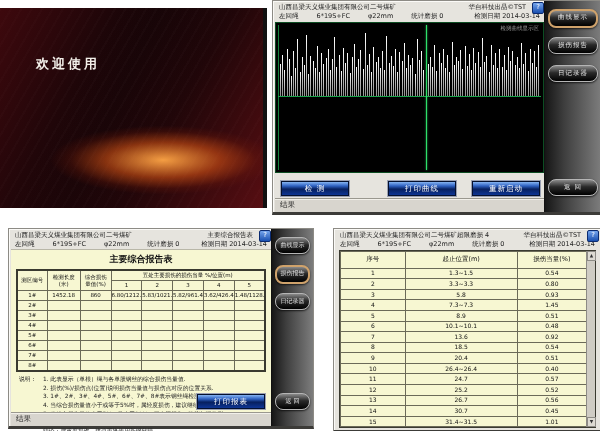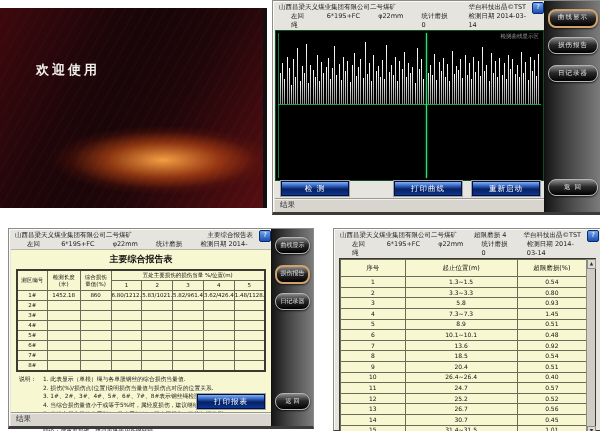--- a/index.html
+++ b/index.html
@@ -7,35 +7,35 @@
           font-family:"DejaVu Sans",sans-serif;color:#111;}
 
   
   .splash{position:absolute;left:0;top:8px;width:263px;height:200px;background-color:#0a0406;
     border-right:4px solid #111;
     background-image:
       radial-gradient(ellipse 150px 46px at 62% 76%, rgba(255,166,70,.95), rgba(224,88,22,.55) 38%, rgba(120,30,10,.25) 62%, transparent 75%),
       linear-gradient(300deg, rgba(150,22,28,.55) 0%, rgba(70,10,14,.35) 38%, transparent 68%),
       linear-gradient(115deg, rgba(96,12,18,.6) 0%, rgba(40,6,10,.25) 45%, transparent 70%),
       repeating-linear-gradient(120deg, rgba(255,255,255,.025) 0 2px, transparent 2px 9px);}
-  .splash-welcome{position:absolute;left:36px;top:53px;font-size:13px;font-weight:bold;
+  .splash-welcome{position:absolute;left:36px;top:47px;font-size:13px;font-weight:bold;
     color:#f2efe9;letter-spacing:3px;}
   .splash-title{position:absolute;left:36px;top:70px;font-size:10.5px;font-weight:bold;color:#efece6;}
   .enter-btn{position:absolute;right:26px;bottom:26px;width:94px;height:19px;border-radius:10px;
     background:linear-gradient(180deg,#56565a 0%,#17171a 45%,#000 100%);
     border:1px solid #8a8a8a;box-shadow:0 0 0 1px #000;color:#e8e8e8;font-size:9.5px;
     text-align:center;line-height:18px;letter-spacing:2px;cursor:pointer;}
 
   
   .win{position:absolute;background:#e6e4de;border:1px solid #8d8b85;
     border-bottom:3px solid #3c3b38;box-shadow:inset 1px 1px 0 #fbfaf7;}
   .hdr{font-size:6.5px;color:#222;display:flex;justify-content:space-between;
     padding:1px 4px 0 4px;line-height:1.35;}
-  .hdr .mid{flex:1;text-align:center;}
-  .hdr2{font-size:6.5px;color:#222;display:flex;padding:0 16px;line-height:1.35;}
+  .hdr .mid{flex:1;}
+  .hdr2{font-size:6.5px;color:#222;display:flex;padding:0 4px;line-height:1.35;}
   .hdr2 span{margin-right:18px;}
   .hdr2 .date{margin-left:auto;margin-right:0;}
   .help-icon{position:absolute;width:10px;height:10px;border-radius:2px;
     background:linear-gradient(#74a4ec,#1a50b0);border:1px solid #0a2a70;color:#fff;
     font-size:7px;line-height:9px;text-align:center;cursor:pointer;z-index:5;}
   .statusbar{position:absolute;left:2px;bottom:0;height:12px;background:#d8d5ce;
     border-top:1px solid #9a988f;box-shadow:inset 0 1px 0 #f2f0ea;font-size:7.5px;
     color:#222;padding:1px 5px 0 5px;}
 
   
@@ -63,21 +63,21 @@
   .wave-left-line{position:absolute;left:2px;top:2px;bottom:2px;width:1px;background:#14813a;}
   .wave-baseline{position:absolute;left:2px;right:2px;top:73px;height:1px;background:#1aa24a;}
   .wave-bars{position:absolute;left:4px;right:3px;top:7px;height:66px;display:flex;
     align-items:flex-end;justify-content:space-between;}
   .wbar{width:1px;background:linear-gradient(180deg,#ffffff,#8f8f8f);}
   .wave-cursor{position:absolute;top:2px;bottom:2px;width:1px;background:#2ee06a;box-shadow:0 0 2px #2ee06a;}
   .wave-corner-note{position:absolute;top:2px;right:4px;font-size:5.5px;color:#9a9a9a;}
   .wave-cursor-text{position:absolute;font-size:7px;color:#e0e0e0;line-height:1.6;}
   .wave-btnrow{position:absolute;left:2px;right:4px;bottom:3px;display:flex;align-items:center;}
   .wave-btnrow .sp{flex:1;}
-  .wave-btnrow .blue-btn{margin-left:10px;}
+  .wave-btnrow .blue-btn{margin-left:16px;}
   .wave-btnrow .blue-btn:first-child{margin-left:4px;}
 
   
   #win-report{left:8px;top:228px;width:304px;height:197px;}
   #win-report .content{position:absolute;left:2px;top:1px;right:42px;bottom:13px;}
   #win-report .sidebar{width:41px;}
   #win-report .sidebar .side-btn{font-size:6px;letter-spacing:0;}
   .form-area{position:absolute;left:0;right:0;top:19px;bottom:0;background:#f7f7d2;
     border-top:1px solid #b9b7a8;}
   .form-title{text-align:center;font-size:9px;font-weight:bold;color:#111;padding-top:3px;}
@@ -427,21 +427,21 @@
         <span>φ22mm</span>
         <span>统计磨损 0</span>
         <span class="date">检测日期 2014-03-14</span>
       </div>
       <div class="log-table-wrap">
         <table class="log">
           <thead>
             <tr>
               <th style="width:26%;">序号</th>
               <th style="width:46%;">起止位置(m)</th>
-              <th style="width:28%;">超限磨损(%)</th>
+              <th style="width:28%;">损伤当量(%)</th>
             </tr>
           </thead>
           <tbody>
               <tr>
                 <td>1</td>
                 <td>1.3~1.5</td>
                 <td>0.54</td>
               </tr>
               <tr>
                 <td>2</td>

